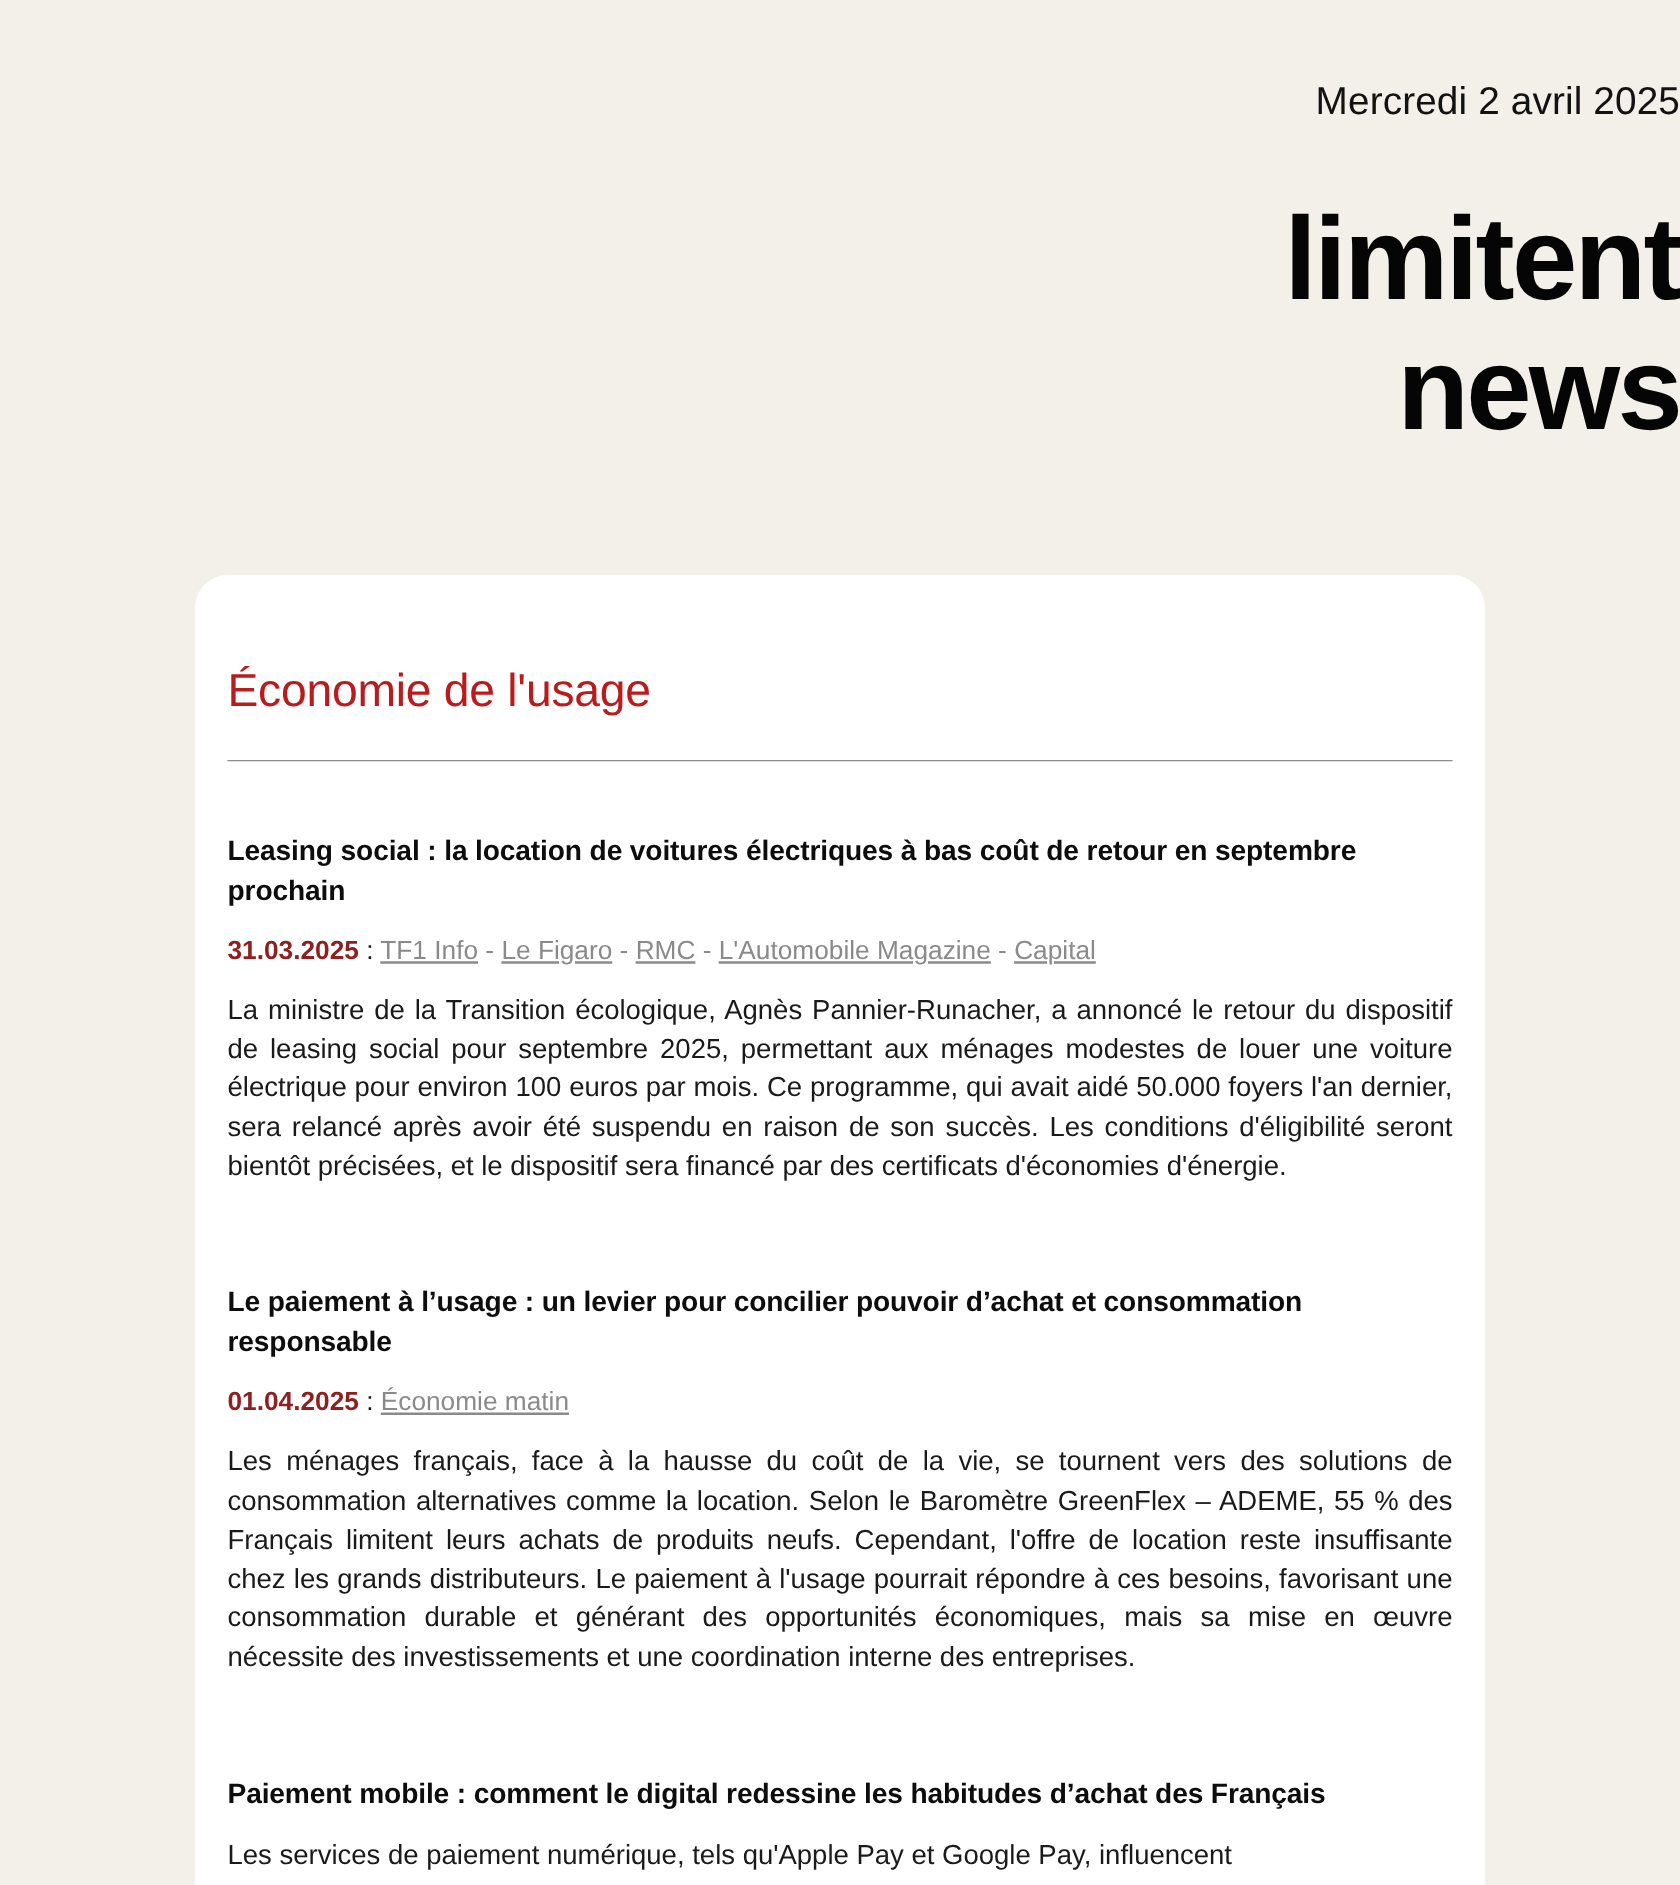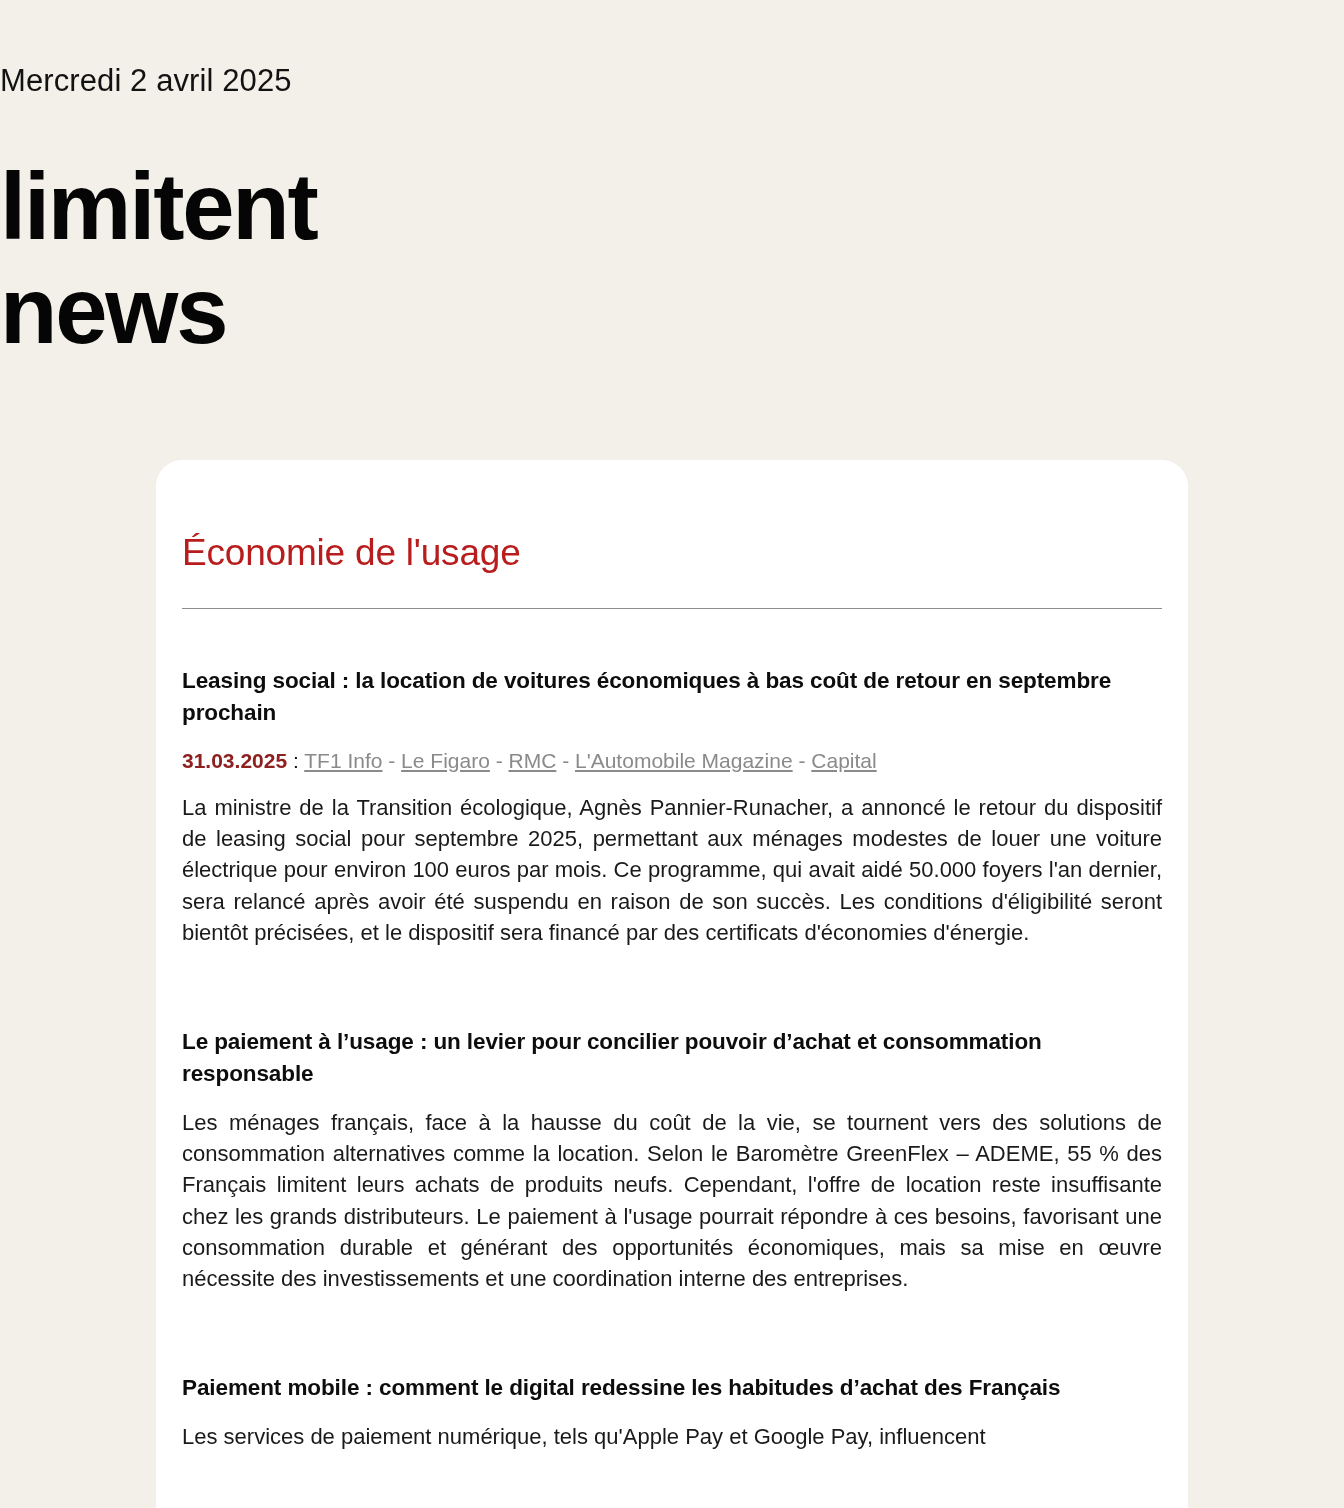--- a/index.html
+++ b/index.html
@@ -21,21 +21,21 @@
     min-height: 1508px;
     box-sizing: border-box;
     display: flex;
     flex-direction: column;
     align-items: center;
   }
 
   
   .masthead {
     width: 100%;
-    text-align: left;
+    text-align: right;
   }
   .issue-date {
     font-size: 31px;
     line-height: 1.2;
     color: #121212;
     font-weight: 400;
     padding-top: 62px;
     letter-spacing: 0.1px;
   }
   .wordmark {
@@ -143,26 +143,27 @@
     </div>
   </header>
 
   <main class="card">
 
     <h2 class="section-head">Économie de l'usage</h2>
     <div class="section-rule"></div>
 
     <div id="article-list">
         <article class="article">
-          <h3 class="article-title">Leasing social : la location de voitures économiques à bas coût de retour en septembre prochain</h3>
+          <h3 class="article-title">Leasing social : la location de voitures électriques à bas coût de retour en septembre prochain</h3>
           <div class="article-meta"><span class="meta-date">31.03.2025</span><span class="meta-colon"> : </span><a class="meta-source" href="#">TF1 Info</a><span class="meta-sep"> - </span><a class="meta-source" href="#">Le Figaro</a><span class="meta-sep"> - </span><a class="meta-source" href="#">RMC</a><span class="meta-sep"> - </span><a class="meta-source" href="#">L'Automobile Magazine</a><span class="meta-sep"> - </span><a class="meta-source" href="#">Capital</a></div>
           <p class="article-body">La ministre de la Transition écologique, Agnès Pannier-Runacher, a annoncé le retour du dispositif de leasing social pour septembre 2025, permettant aux ménages modestes de louer une voiture électrique pour environ 100 euros par mois. Ce programme, qui avait aidé 50.000 foyers l'an dernier, sera relancé après avoir été suspendu en raison de son succès. Les conditions d'éligibilité seront bientôt précisées, et le dispositif sera financé par des certificats d'économies d'énergie.</p>
         </article>
         <article class="article">
           <h3 class="article-title">Le paiement à l’usage : un levier pour concilier pouvoir d’achat et consommation responsable</h3>
+          <div class="article-meta"><span class="meta-date">01.04.2025</span><span class="meta-colon"> : </span><a class="meta-source" href="#">Économie matin</a></div>
           <p class="article-body">Les ménages français, face à la hausse du coût de la vie, se tournent vers des solutions de consommation alternatives comme la location. Selon le Baromètre GreenFlex – ADEME, 55 % des Français limitent leurs achats de produits neufs. Cependant, l'offre de location reste insuffisante chez les grands distributeurs. Le paiement à l'usage pourrait répondre à ces besoins, favorisant une consommation durable et générant des opportunités économiques, mais sa mise en œuvre nécessite des investissements et une coordination interne des entreprises.</p>
         </article>
         <article class="article">
           <h3 class="article-title">Paiement mobile : comment le digital redessine les habitudes d’achat des Français</h3>
           <p class="article-body">Les services de paiement numérique, tels qu'Apple Pay et Google Pay, influencent</p>
         </article>
       </div>
 
   </main>
 

